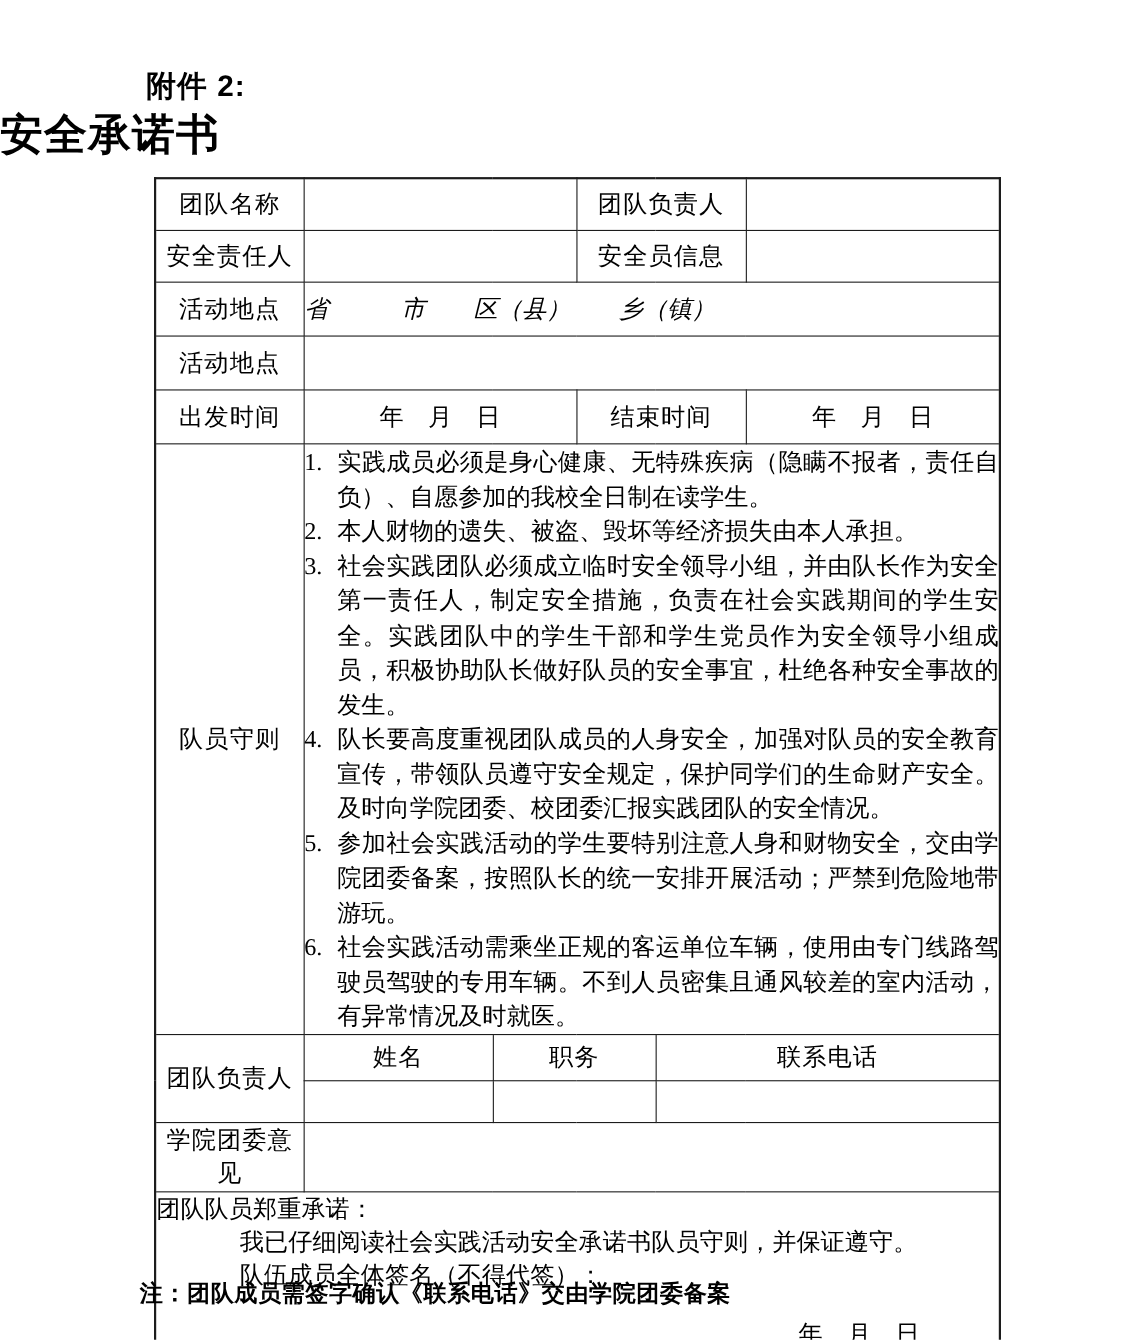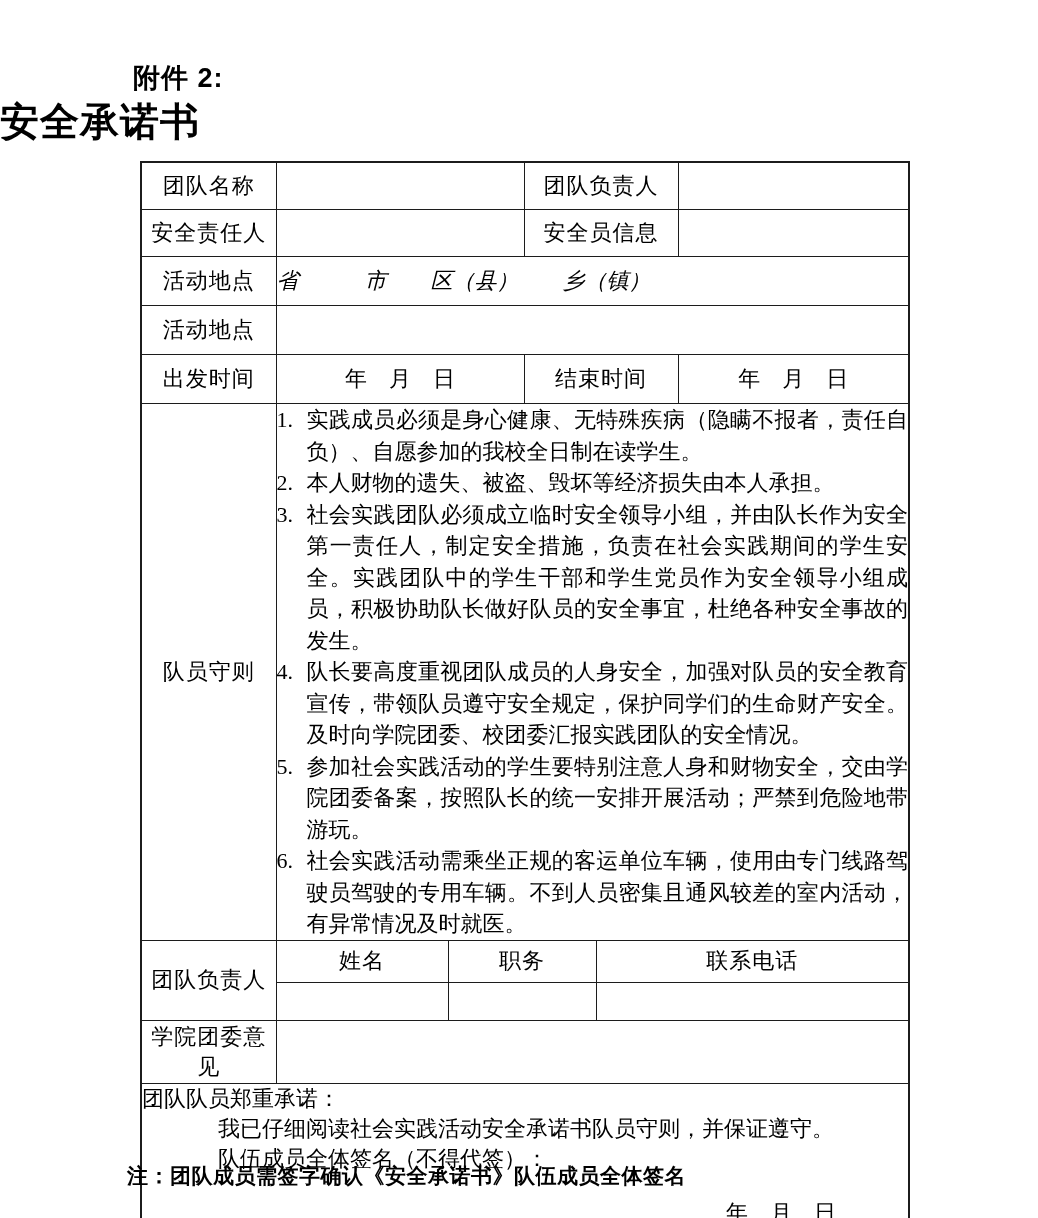--- a/index.html
+++ b/index.html
@@ -176,13 +176,13 @@
           <div class="pledge-indent">我已仔细阅读社会实践活动安全承诺书队员守则，并保证遵守。</div>
           <div class="pledge-indent">队伍成员全体签名（不得代签）：</div>
           <div class="signature-space"></div>
           <div class="pledge-date">年　月　日</div>
         </div>
       </td>
     </tr>
   </tbody>
 </table>
 
-<div class="footnote">注：团队成员需签字确认《安全承诺书》队伍成员全体签名</div>
+<div class="footnote">注：团队成员需签字确认《联系电话》交由学院团委备案</div>
 
 </body></html>

